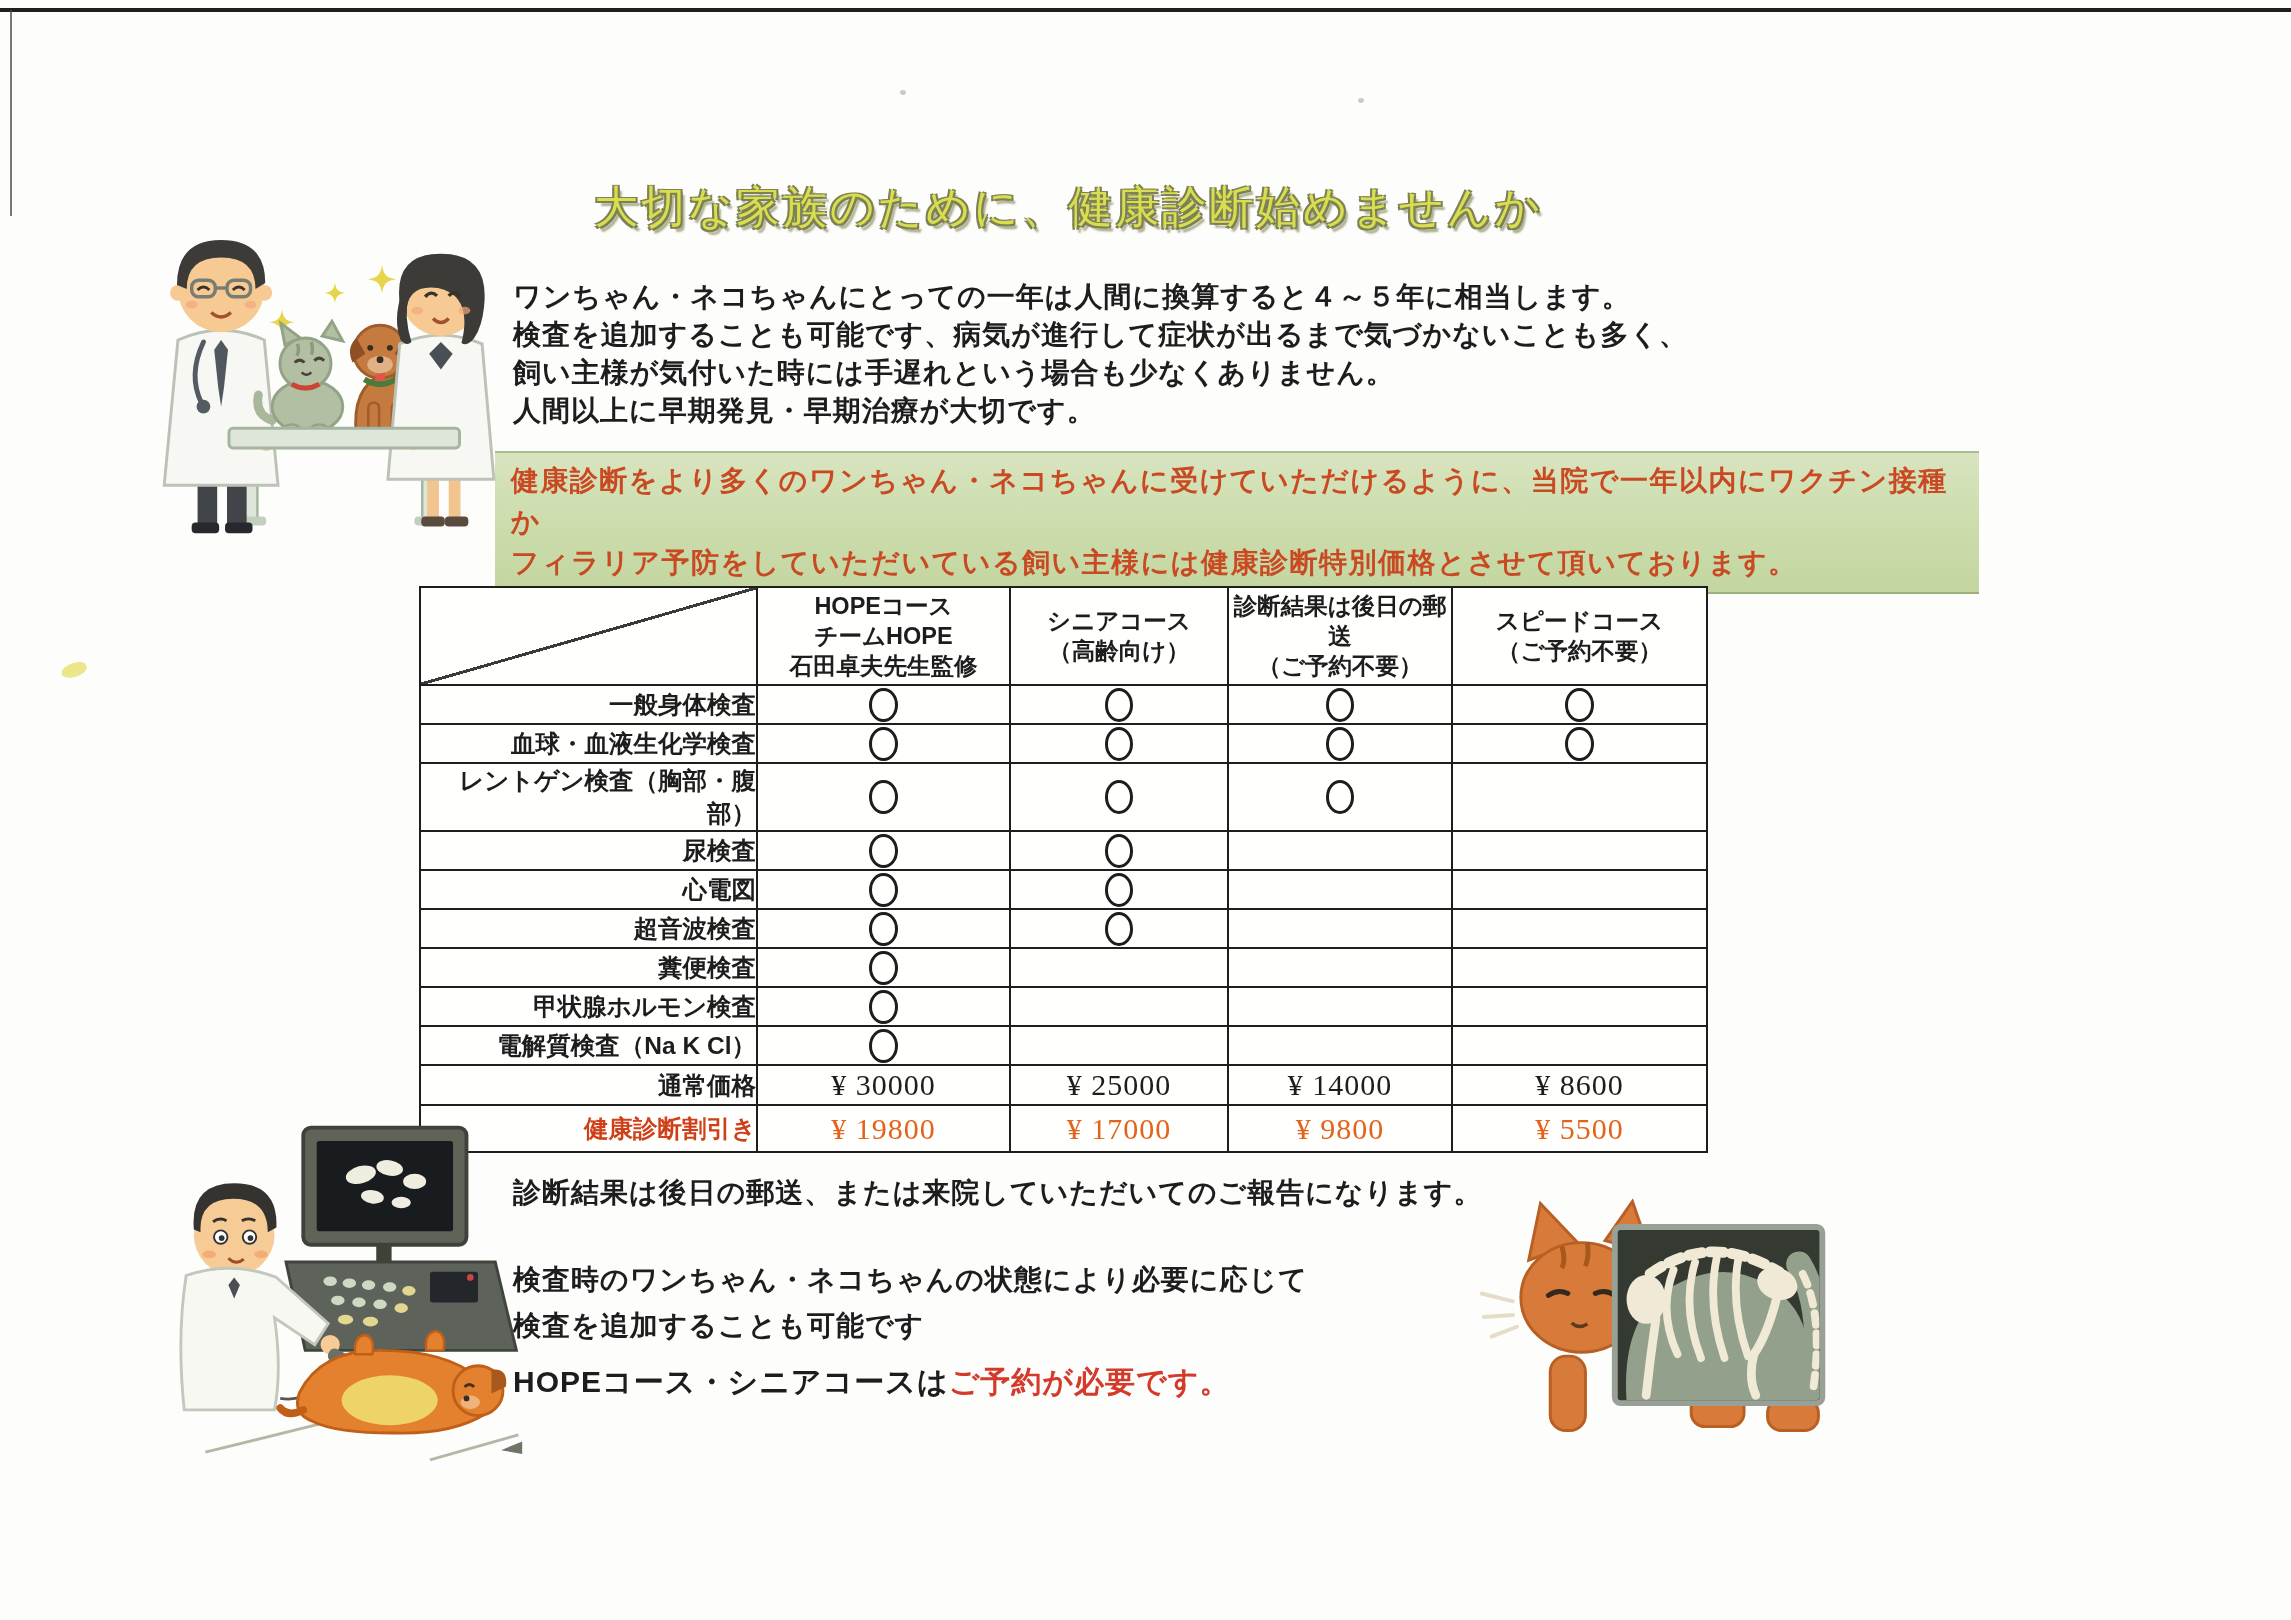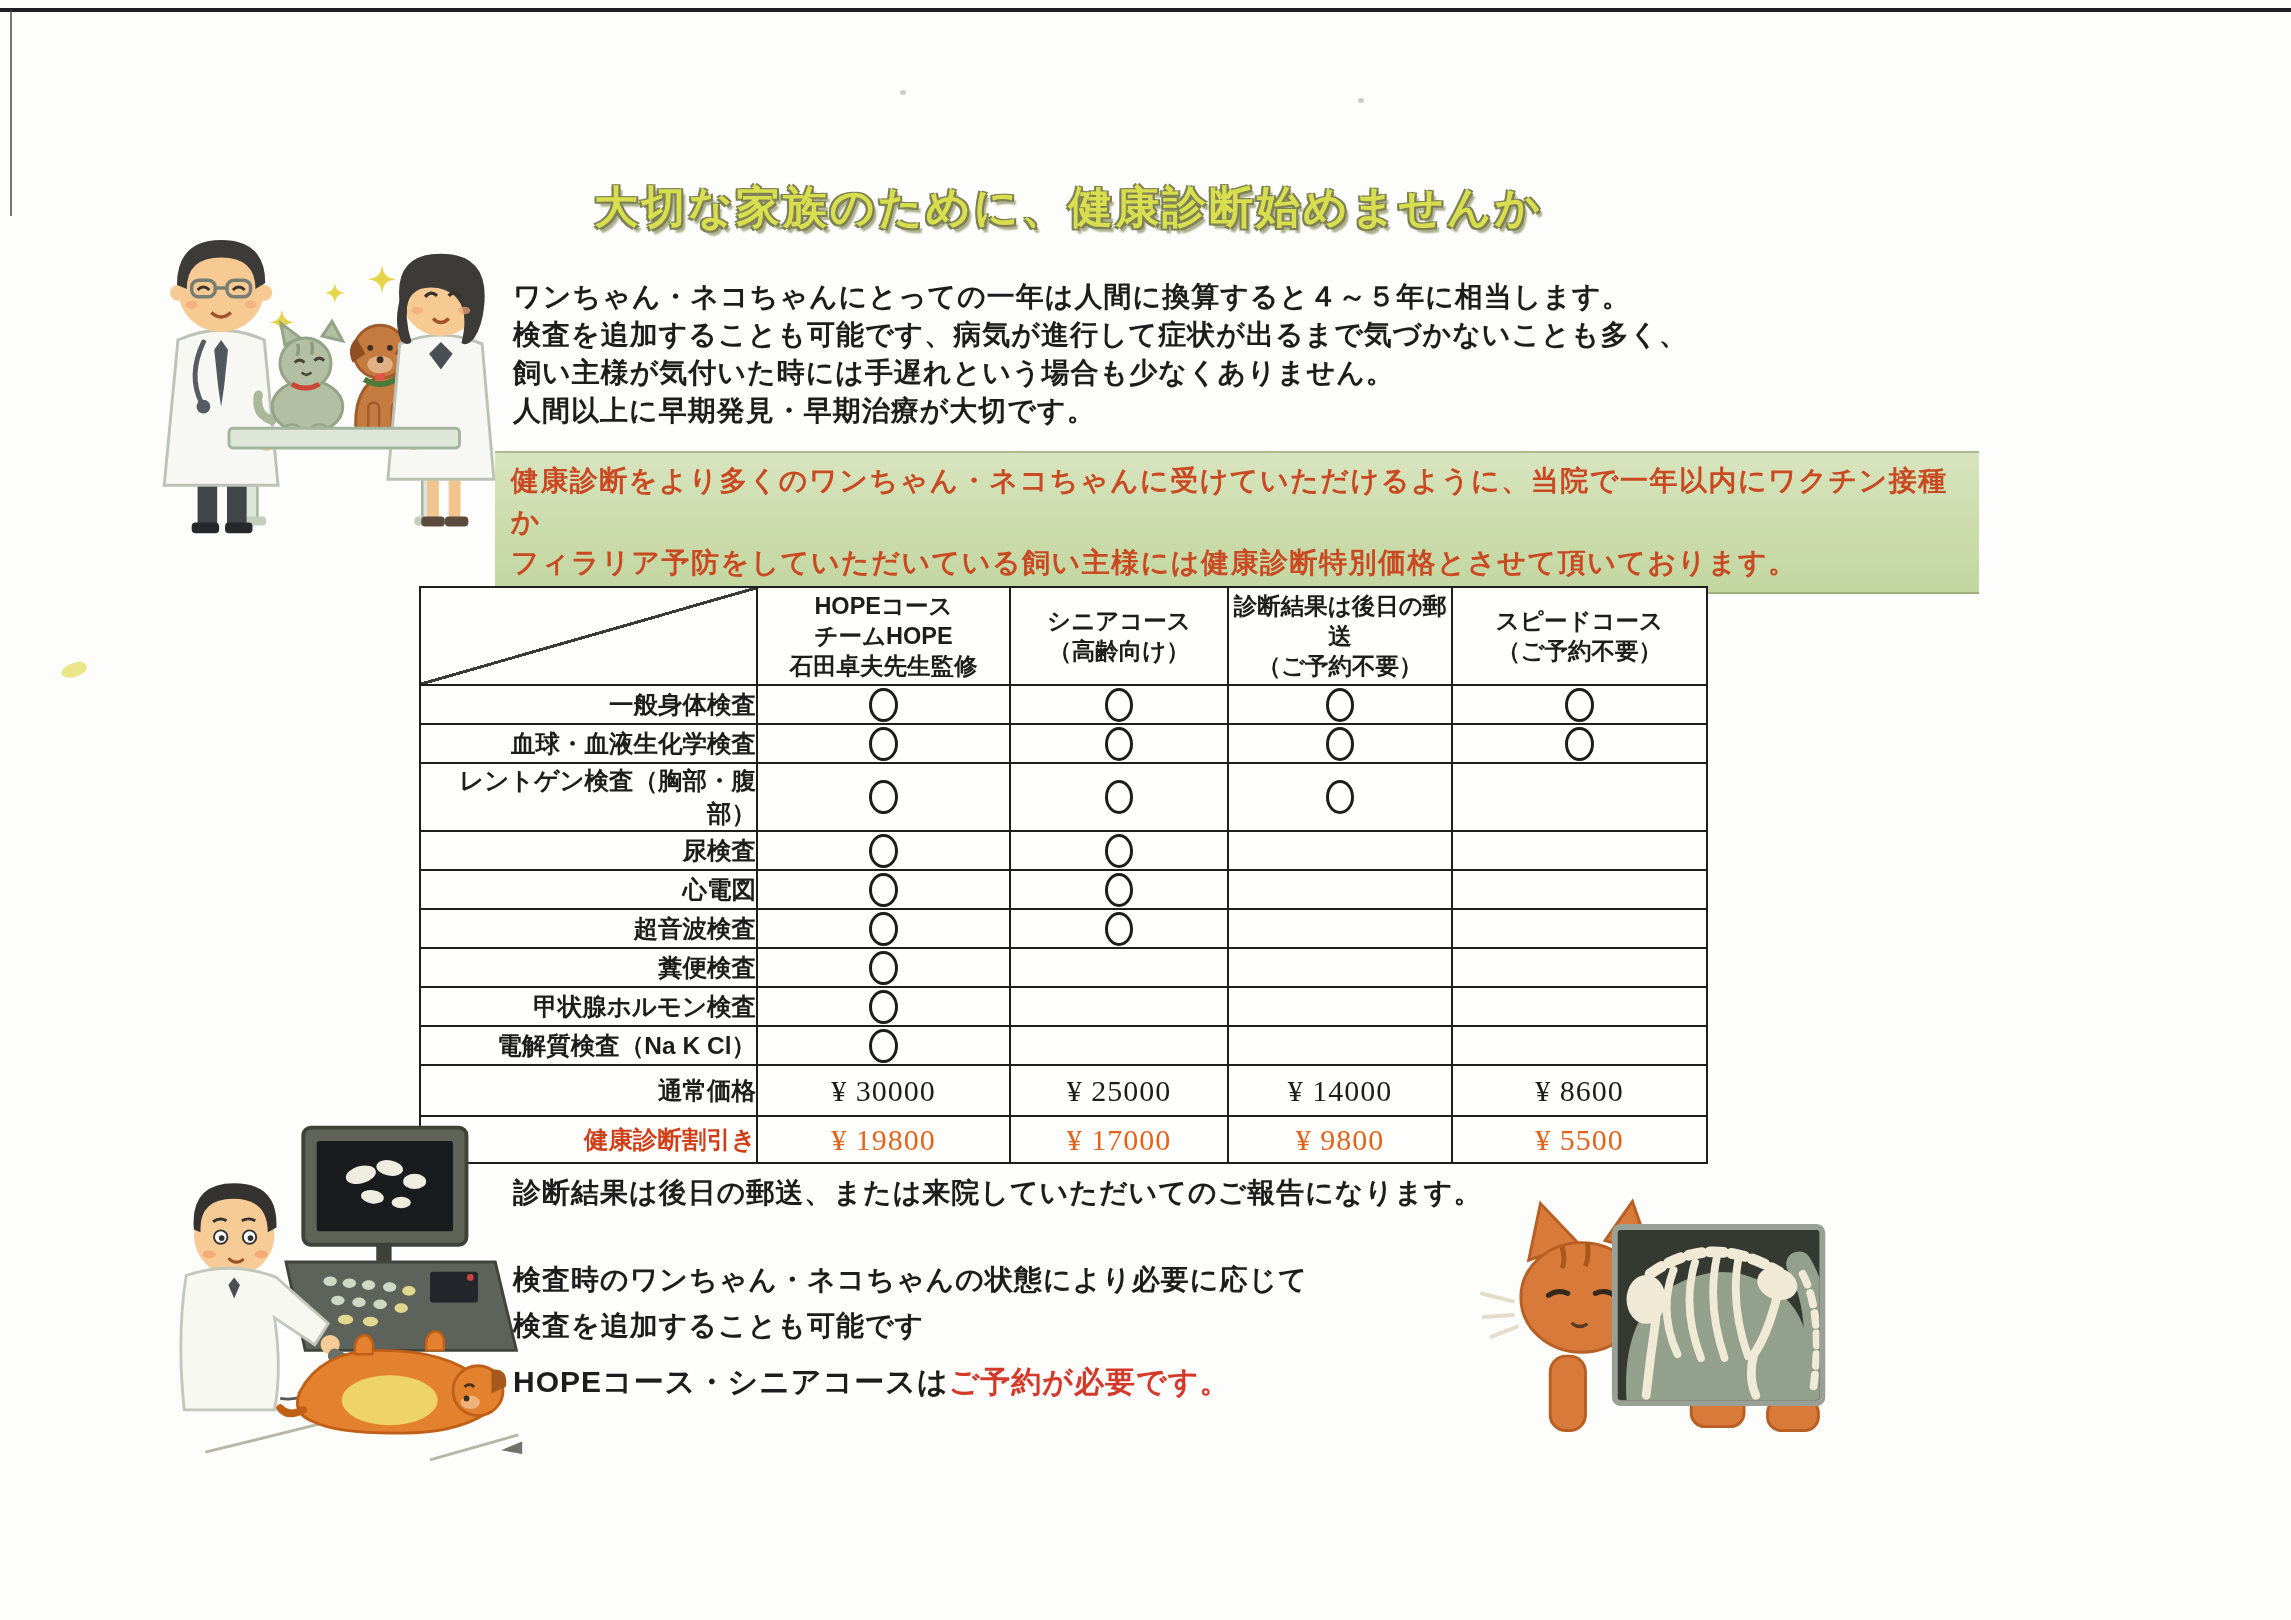--- a/index.html
+++ b/index.html
@@ -9,21 +9,21 @@
   }
   
   .scan-top-line { position:absolute; left:0; top:7.8px; width:2292px; height:3.9px; background:#1f1f1f; }
   .scan-left-line { position:absolute; left:9.8px; top:9.8px; width:2px; height:206px; background:#4a4a4a; opacity:.75; }
   .smudge { position:absolute; left:61px; top:663px; width:25.5px; height:13.7px; background:#e9e276;
             border-radius:60% 40% 55% 45%; transform:rotate(-14deg); opacity:.85; }
   .speck { position:absolute; width:5.9px; height:4.9px; background:#b5b5b0; border-radius:50%; opacity:.7; }
 
   .title {
     position:absolute; left:490px; top:178px; width:1157px; text-align:center;
-    font-size:44px; font-weight:bold; letter-spacing:2.9px; color:#d9de4e;
+    font-size:44px; font-weight:normal; letter-spacing:2.9px; color:#d9de4e;
     text-shadow:-2px -1px 0 #7d8155, 2px -1px 0 #7d8155, -2px 2px 0 #7d8155,
                  2px 2px 0 #7d8155, 3.9px 4.9px 2px #a9ad88;
   }
   .intro { position:absolute; left:513px; top:278px; font-size:28px; font-weight:bold;
            line-height:38px; letter-spacing:1px; }
   .promo {
     position:absolute; left:495px; top:451px; width:1484px; box-sizing:border-box;
     background:linear-gradient(180deg,#d8e4bf 0%,#cbdcab 55%,#c3d6a0 100%);
     border-top:2.9px solid #aabd8e; border-bottom:2.9px solid #9cb080;
     padding:6.9px 15.7px 8.8px; font-size:28px; font-weight:bold; color:#c94a22;
@@ -39,21 +39,21 @@
   .corner-cell {
     background-image:linear-gradient(to bottom right,
       transparent calc(50% - 1.5px), #3a3a3a calc(50% - 1.5px),
       #3a3a3a calc(50% + 1.5px), transparent calc(50% + 1.5px));
   }
   .exam-row { height:39px; }
   .label-cell { font-size:24.5px; font-weight:bold; text-align:right; padding-left:9.8px; }
   .mark-cell { text-align:center; vertical-align:middle; }
   .circle-mark { display:inline-block; width:22.5px; height:28px; border:3.9px solid #1d1d1d;
                  border-radius:50%; vertical-align:middle; }
-  .price-row { height:51px;padding-left:9px; }
+  .price-row { height:40px;padding-left:9px; }
   .price-row td { border-top:2.9px solid #1b1b1b; }
   .discount-row { height:47px; }
   .price-cell { text-align:center; font-family:"Liberation Serif","DejaVu Serif",serif;
                 font-size:30px; letter-spacing:1px; }
   .discount-row .label-cell { color:#d04018; }
   .discount-row .price-cell { color:#e2641c; }
 
   .footer-note1 { position:absolute; left:513px; top:1174px; font-size:28px; font-weight:bold; letter-spacing:1px; }
   .footer-note2 { position:absolute; left:513px; top:1257px; font-size:28px; font-weight:bold;
                   line-height:46px; letter-spacing:1px; }

